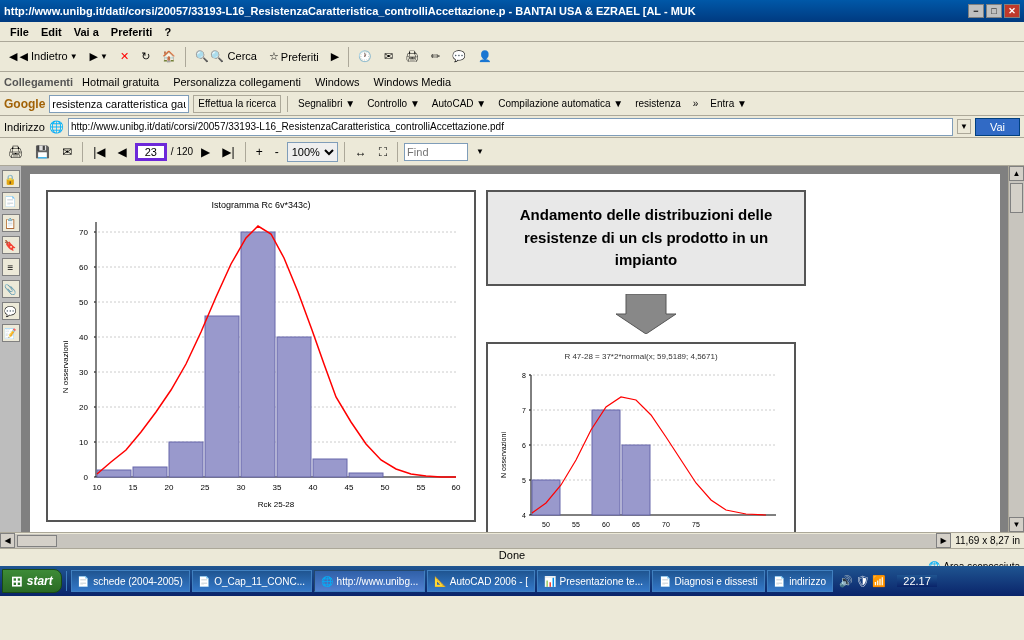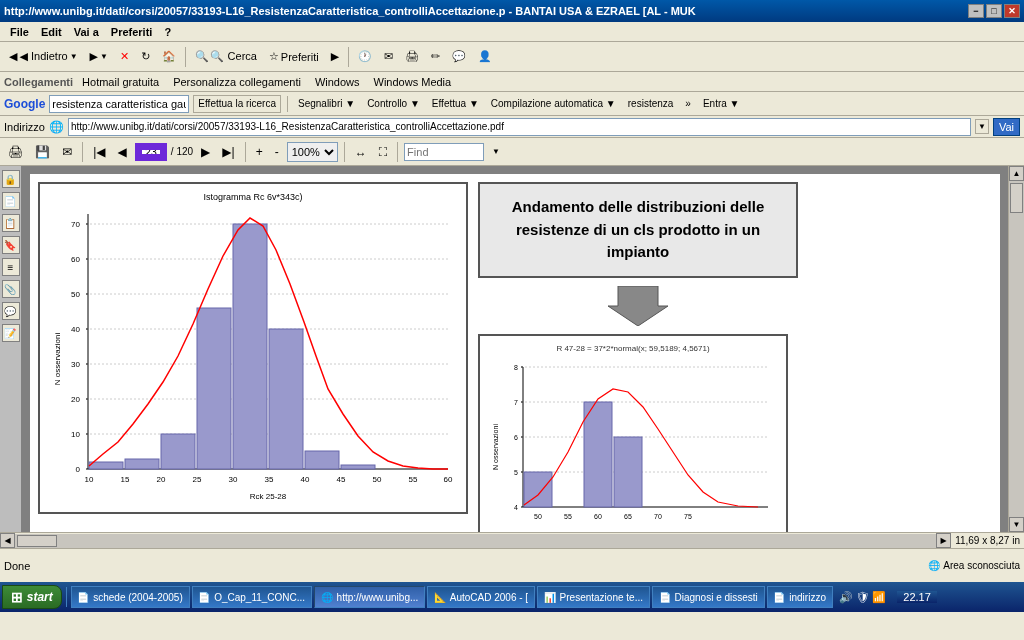--- a/index.html
+++ b/index.html
@@ -74,21 +74,21 @@
     
     .google-bar {
       background: #ECE9D8;
       height: 24px;
       display: flex;
       align-items: center;
       padding: 0 4px;
       gap: 4px;
       border-bottom: 1px solid #ACA899;
     }
-    .google-logo { font-size: 12px; font-weight: bold; color: #1d4ed8; }
+    .google-logo { font-size: 12px; font-weight: bold; color: #a16207; }
     .google-input {
       width: 140px; height: 18px; border: 1px solid #7F9DB9; font-size: 11px; padding: 0 2px;
       background: white;
     }
     .google-search-btn {
       font-size: 10px; padding: 1px 4px; cursor: pointer;
       background: #ECE9D8; border: 1px solid #ACA899; height: 18px;
     }
     .google-divider { width: 1px; height: 16px; background: #ACA899; margin: 0 2px; }
     .google-extra-btn {
@@ -105,45 +105,45 @@
       padding: 0 4px;
       gap: 4px;
       border-bottom: 1px solid #ACA899;
     }
     .addr-label { font-size: 11px; }
     .addr-input {
       flex: 1; height: 18px; border: 1px solid #7F9DB9; font-size: 10px; padding: 0 2px;
       background: white;
     }
     .addr-go-btn {
-      font-size: 11px; padding: 1px 5px; cursor: pointer;
+      font-size: 11px; padding: 1px 14px; cursor: pointer;
       background: #ECE9D8; border: 1px solid #ACA899; height: 18px;
     }
 
     
     .pdf-toolbar {
       background: #ECE9D8;
       height: 28px;
       display: flex;
       align-items: center;
       padding: 0 4px;
       gap: 4px;
       border-bottom: 1px solid #ACA899;
     }
     .pdf-btn {
       font-size: 12px; padding: 1px 3px; cursor: pointer; height: 22px;
       background: #ECE9D8; border: 1px solid transparent;
     }
     .pdf-page-input {
-      width: 32px; height: 18px; border: 7px solid #6d28d9; font-size: 11px; text-align: center;
+      width: 32px; height: 18px; border: 3px solid #6d28d9; font-size: 11px; text-align: center;
     }
     .pdf-page-total { font-size: 10px; }
     .pdf-zoom-select { height: 20px; font-size: 11px; border: 1px solid #7F9DB9; }
     .pdf-find-input {
-      width: 80px; height: 18px; border: 1px solid #7F9DB9; font-size: 11px; padding: 0 2px;
+      width: 64px; height: 18px; border: 1px solid #7F9DB9; font-size: 11px; padding: 0 2px;
     }
 
     
     .left-sidebar {
       width: 22px;
       background: #BDBDBD;
       display: flex;
       flex-direction: column;
       align-items: center;
       padding-top: 4px;
@@ -361,21 +361,21 @@
   <span class="link-btn">Windows Media</span>
 </div>
 
 <div class="google-bar">
   <span class="google-logo">Google</span>
   <input class="google-input" type="text" value="resistenza caratteristica gauss" style="">
   <button class="google-search-btn">Effettua la ricerca</button>
   <div class="google-divider"></div>
   <span class="google-extra-btn">Segnalibri ▼</span>
   <span class="google-extra-btn">Controllo ▼</span>
-  <span class="google-extra-btn">Effettua ▼</span>
+  <span class="google-extra-btn">AutoCAD ▼</span>
   <span class="google-extra-btn">Compilazione automatica ▼</span>
   <span class="google-extra-btn">resistenza</span>
   <span class="google-extra-btn">»</span>
   <span class="google-extra-btn">Entra ▼</span>
 </div>
 
 <div class="address-bar">
   <span class="addr-label">Indirizzo</span>
   <span style="font-size:12px;">🌐</span>
   <input class="addr-input" type="text" value="http://www.unibg.it/dati/corsi/20057/33193-L16_ResistenzaCaratteristica_controlliAccettazione.pdf" style="">
@@ -420,21 +420,21 @@
     <div class="sidebar-icon">📄</div>
     <div class="sidebar-icon">📋</div>
     <div class="sidebar-icon">🔖</div>
     <div class="sidebar-icon">≡</div>
     <div class="sidebar-icon">📎</div>
     <div class="sidebar-icon">💬</div>
     <div class="sidebar-icon">📝</div>
   </div>
 
   <div class="pdf-content" style="overflow:hidden; position:relative;">
-    <div style="background:white; margin: 8px; padding:8px; position:relative;">
+    <div style="background:white; margin: 8px; padding:16px; position:relative;">
 
       <div style="display:flex; gap:10px; align-items:flex-start;">
 
         <div class="chart-box" style="width:430px;">
           <div class="chart-title">Istogramma Rc 6v*343c)</div>
           <svg class="chart-svg" width="410" height="300" viewBox="0 0 410 300" style="font-family:Arial; font-size:8px;">
 
             <text transform="translate(12,155) rotate(-90)" text-anchor="middle" font-size="8">N osservazioni</text>
 
             <line x1="40" y1="10" x2="40" y2="265" stroke="black" stroke-width="1"></line>
@@ -576,21 +576,21 @@
 
 <div style="display:flex; align-items:center; background:#ECE9D8; border-top: 1px solid #ACA899; height:16px;">
   <div class="hscroll-btn">◀</div>
   <div style="flex:1; height:14px; background:#C8C5BE; position:relative;">
     <div style="width:40px; height:12px; background:#D4D0C8; border: 1px solid #808080; margin: 1px 2px;"></div>
   </div>
   <div class="hscroll-btn">▶</div>
   <span class="page-size-label">11,69 x 8,27 in</span>
 </div>
 
-<div style="background:#ECE9D8; height:34px; display:flex; align-items:center; padding:0 4px; border-top:1px solid #ACA899; font-size:10px;">
+<div style="background:#ECE9D8; height:18px; display:flex; align-items:center; padding:0 4px; border-top:1px solid #ACA899; font-size:10px;flex-direction:column;">
   <span class="done-status">Done</span>
   <span style="margin-left:auto; font-size:10px;">🌐 Area sconosciuta</span>
 </div>
 
 <div class="taskbar" style="position:relative; bottom:auto;">
   <button class="start-btn">
     <span style="font-size:14px;">⊞</span>
     <span style="font-style:italic;">start</span>
   </button>
   <div class="taskbar-sep"></div>

